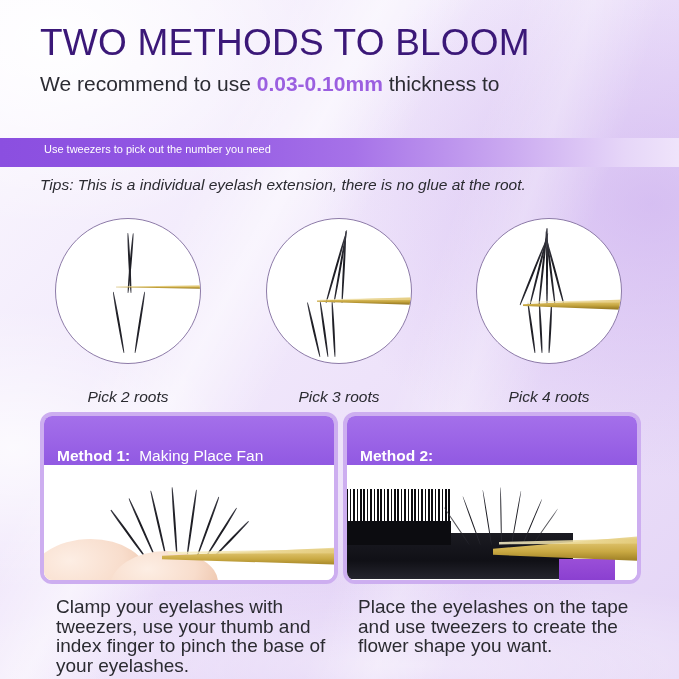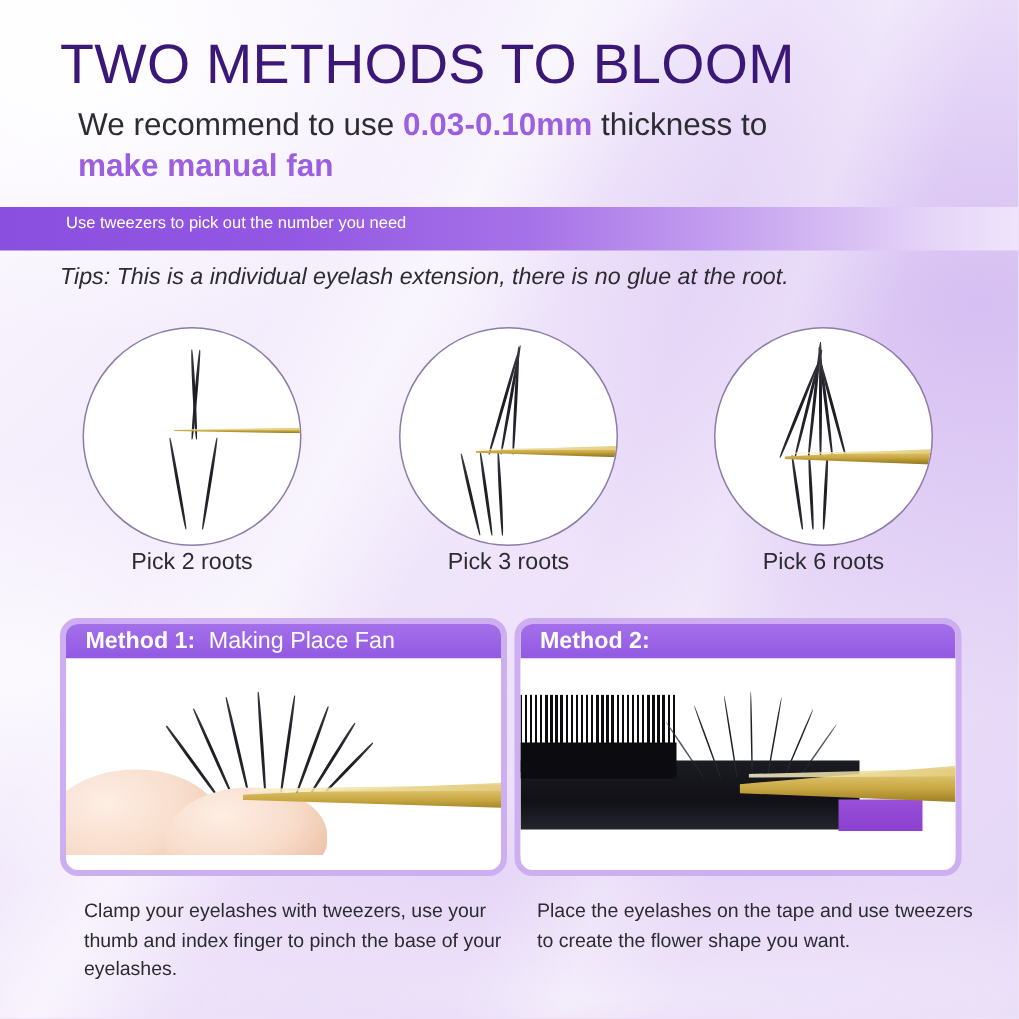--- a/index.html
+++ b/index.html
@@ -32,21 +32,21 @@
   #content { position:relative; z-index:2; }
 
   
   .title {
     position:absolute; left:40px; top:22px;
     font-size:37px; font-weight:normal; letter-spacing:0.2px;
     color:#3b1878;
     font-family:"Liberation Sans", sans-serif;
   }
   .subtitle {
-    position:absolute; left:52px; top:70px;
+    position:absolute; left:40px; top:70px;
     font-size:21px; line-height:27px; color:#2c2c33;
     white-space:nowrap;
   }
   .subtitle .hl { color:#9b5fe0; font-weight:bold; }
   .subtitle .ln2 { display:block; }
 
   
   .banner {
     position:absolute; left:0; top:138px; width:679px; height:29px;
     background:linear-gradient(90deg,#8b4fe0 0%, #9257e3 28%, #a672e8 52%, #c9a7f0 74%, #e6d6f8 92%, #efe4fb 100%);
@@ -71,22 +71,22 @@
 
   .circle {
     position:relative;
     width:146px; height:146px; margin:0 auto;
     border-radius:50%;
     background:#ffffff;
     border:1px solid #8d7ba8;
     overflow:hidden;
   }
   .circ-label {
-    margin-top:2px;
-    font-size:15.5px; color:#2b2b31;
+    margin-top:24px;
+    font-size:15.5px; color:#2b2b31;font-style:italic;
   }
 
   
   .lash {
     position:absolute;
     background:linear-gradient(180deg,#3a3a44 0%, #1c1c22 45%, #2a2a33 100%);
     border-radius:50%;
     transform-origin:50% 100%;
   }
   
@@ -100,23 +100,23 @@
     position:absolute; top:412px;
     width:298px; height:172px;
     border:4px solid #cdaef0;
     border-radius:12px;
     background:#ffffff;
     overflow:hidden;
   }
   .panel.p1 { left:40px; }
   .panel.p2 { left:343px; }
   .panel-head {
-    height:23px;
+    height:49px;
     background:linear-gradient(180deg,#a470ea 0%, #9a63e6 55%, #9159e2 100%);
-    display:flex; align-items:center;
+    display:flex; align-items:flex-end;
     padding-left:13px;
     white-space:nowrap;
   }
   .panel-head .mlabel { color:#ffffff; font-weight:bold; font-size:15.5px; }
   .panel-head .mtitle { color:#ffffff; font-size:15.5px; margin-left:9px; }
   .panel-body { position:relative; height:131px; background:#ffffff; overflow:hidden; }
 
   
   .finger {
     position:absolute;
@@ -134,36 +134,35 @@
     background:linear-gradient(180deg,#1b1b22 0%, #101016 60%, #25252e 100%);
   }
   .tape-purple {
     position:absolute;
     background:linear-gradient(180deg,#9a4fd8 0%, #8a3fd0 100%);
   }
 
   
   .caption {
     position:absolute; top:597px;
-    font-size:13px; line-height:19.5px; color:#2b2b31;
+    font-size:19px; line-height:19.5px; color:#2b2b31;
   }
   .caption.cap1 { left:56px; width:300px; }
   .caption.cap2 { left:358px; width:300px; }
 </style>
 </head>
 <body>
 
 <div id="page">
   <div id="content">
 
     <div class="title">TWO METHODS TO BLOOM</div>
 
     <div class="subtitle">
       <span>We recommend to use </span><span class="hl">0.03-0.10mm</span><span> thickness to</span>
-      <span class="ln2 hl">make manual fan</span>
     </div>
 
     <div class="banner"></div>
     <div class="banner-text">Use tweezers to pick out the number you need</div>
 
     <div class="tips">Tips: This is a individual eyelash extension, there is no glue at the root.</div>
 
     <div class="circle-row">
 
       <div class="circ-item c1">
@@ -201,21 +200,21 @@
           <div class="lash" style="left:61px; top:9px;  width:1.5px; height:77px; transform:rotate(6deg);"></div>
           <div class="lash" style="left:69px; top:9px;  width:1.5px; height:77px; transform:rotate(0deg);"></div>
           <div class="lash" style="left:77px; top:12px; width:1.5px; height:74px; transform:rotate(-7deg);"></div>
           <div class="lash" style="left:86px; top:18px; width:1.5px; height:68px; transform:rotate(-15deg);"></div>
           <div class="lash" style="left:57px; top:84px; width:1.5px; height:50px; transform:rotate(-8deg);"></div>
           <div class="lash" style="left:64px; top:84px; width:1.5px; height:50px; transform:rotate(-3deg);"></div>
           <div class="lash" style="left:71px; top:84px; width:1.5px; height:50px; transform:rotate(3deg);"></div>
           <div class="tweezer" style="left:46px; top:80px; width:106px; height:11px; clip-path:polygon(0 48%,100% 0,100% 100%,0 64%); border-radius:1px;"></div>
           <div class="tweezer" style="left:50px; top:81px; width:100px; height:4px; clip-path:polygon(0 44%,100% 0,100% 60%,0 62%); background:linear-gradient(90deg,#f9f2cf,#e5cb7e); opacity:.9;"></div>
         </div>
-        <div class="circ-label">Pick 6 roots</div>
+        <div class="circ-label">Pick 4 roots</div>
       </div>
 
     </div>
 
     <div class="panel p1">
       <div class="panel-head">
         <span class="mlabel">Method 1:</span>
         <span class="mtitle">Making Place Fan</span>
       </div>
       <div class="panel-body">

